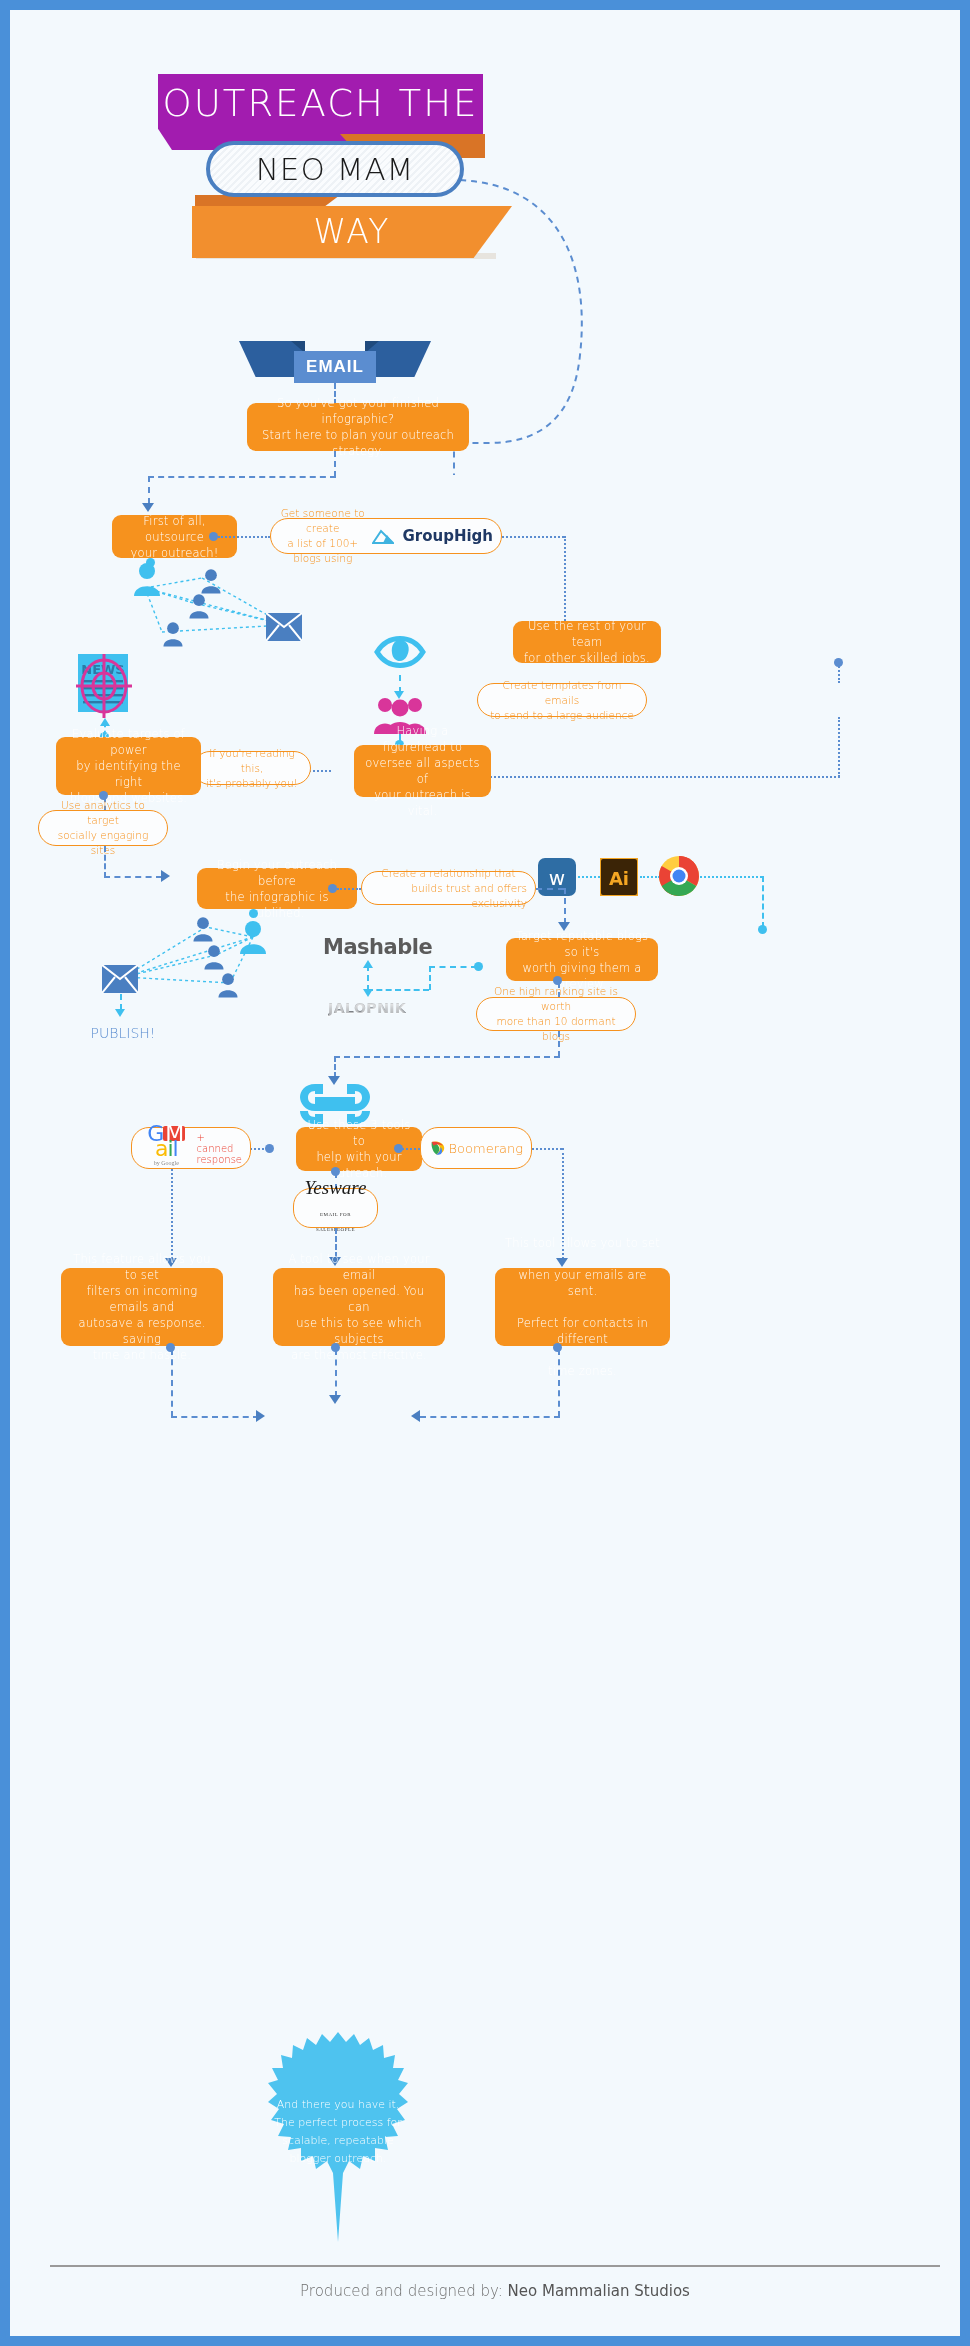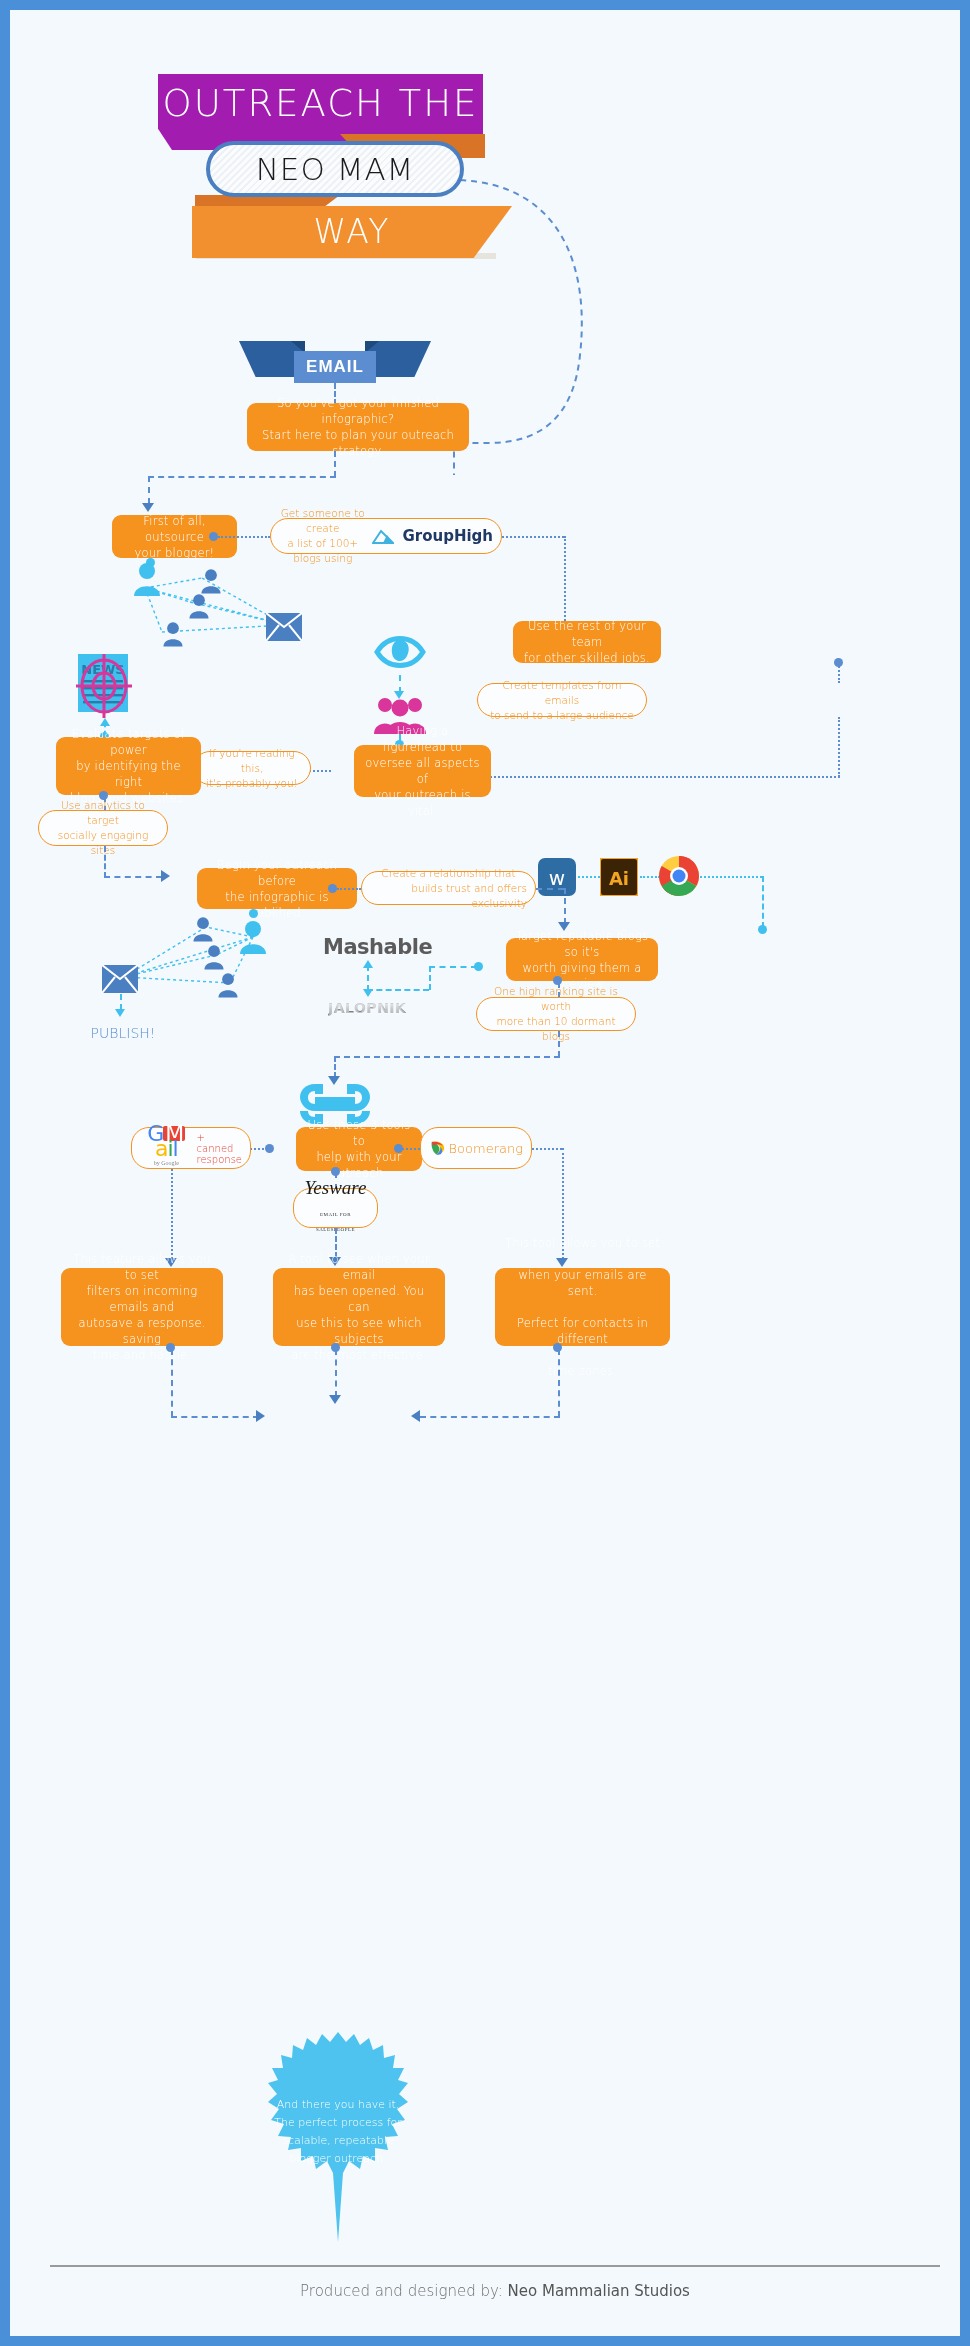--- a/index.html
+++ b/index.html
@@ -202,21 +202,21 @@
     <div>Start here to plan your outreach strategy.</div>
   </div>
 
   <div class="abs vline" style="left:324px;top:441px;height:26px;"></div>
   <div class="abs hline" style="left:138px;top:466px;width:188px;"></div>
   <div class="abs vline" style="left:138px;top:466px;height:28px;"></div>
   <div class="abs arrow-d" style="left:132px;top:493px;"></div>
 
   <div class="abs obox" style="left:78px;top:505px;width:125px;height:43px;flex-direction:column;">
     <div>First of all, outsource</div>
-    <div>your blogger!</div>
+    <div>your outreach!</div>
   </div>
   <div class="abs dot" style="left:199px;top:522px;"></div>
   <div class="abs dhline" style="left:208px;top:526px;width:52px;"></div>
 
   <div class="abs wbox wbox-logo" style="left:260px;top:508px;width:232px;height:36px;">
     <div style="display:flex;flex-direction:column;">
       <div>Get someone  to create</div>
       <div>a list of 100+ blogs using</div>
     </div>
     <div style="display:flex;align-items:center;gap:8px;">

